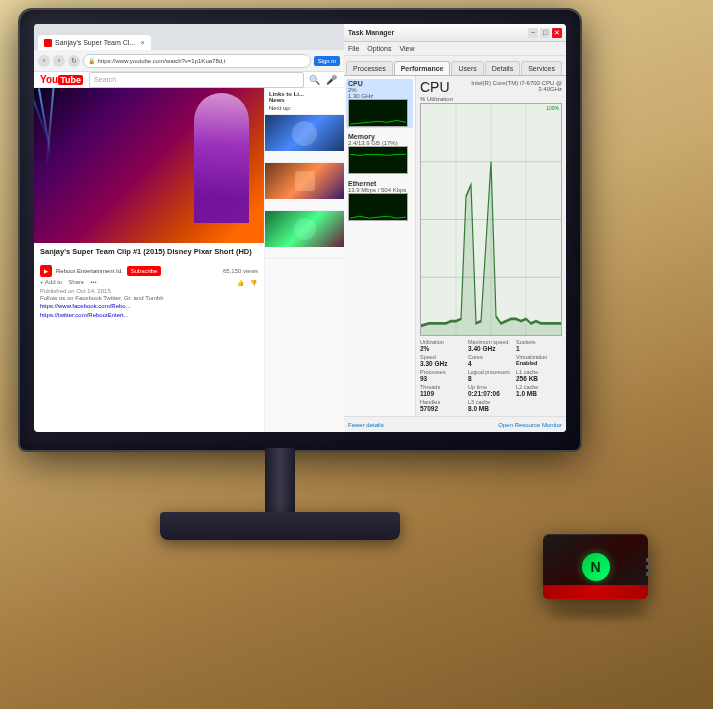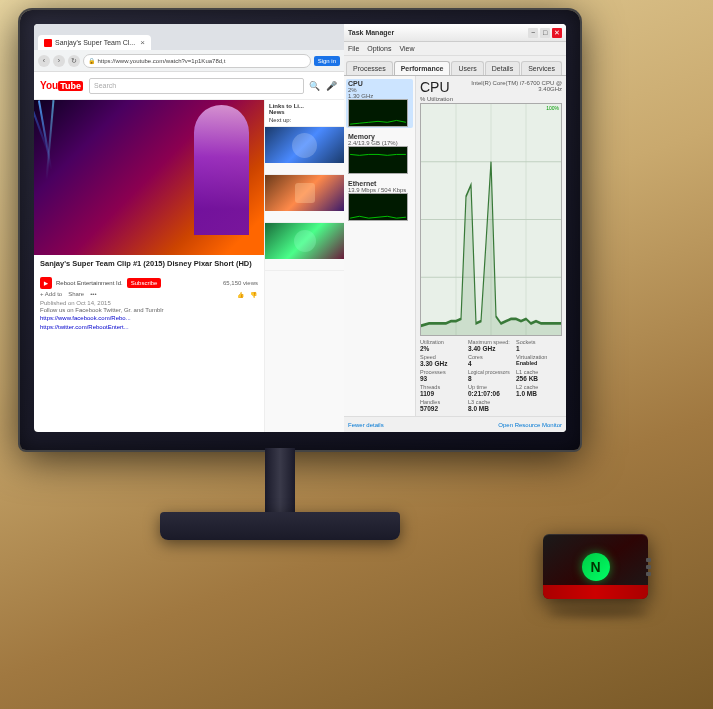--- a/index.html
+++ b/index.html
@@ -165,21 +165,21 @@
       background: #1a73e8;
       color: #fff;
       font-size: 6px;
       padding: 2px 4px;
       border-radius: 2px;
     }
 
     
     .youtube-header {
       background: #fff;
-      height: 28px;
+      height: 16px;
       display: flex;
       align-items: center;
       padding: 0 6px;
       gap: 6px;
       border-bottom: 1px solid #eee;
     }
 
     .yt-logo {
       font-size: 10px;
       font-weight: bold;

